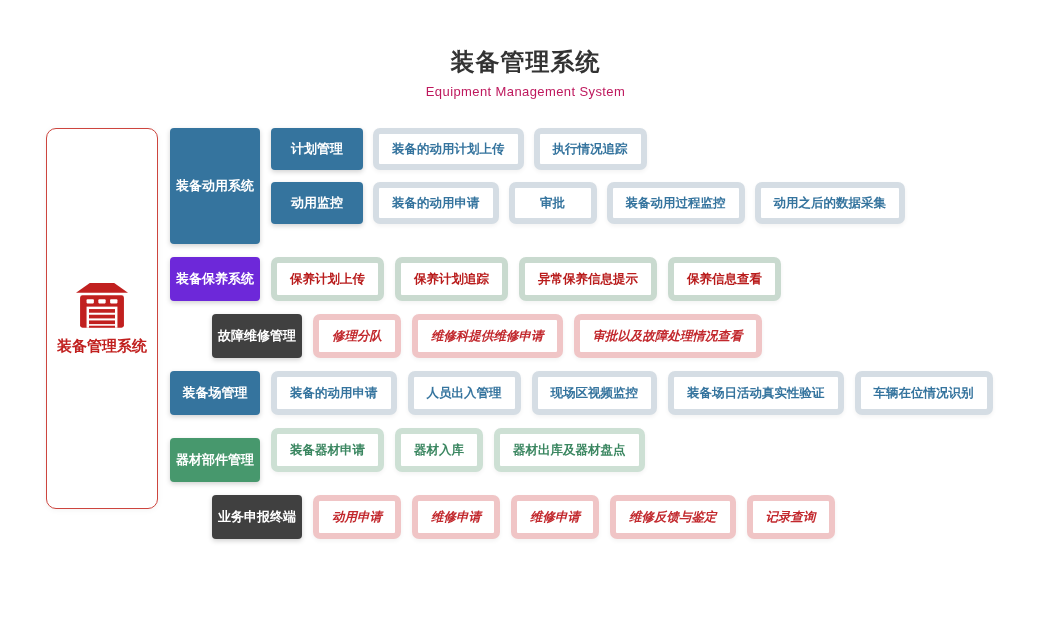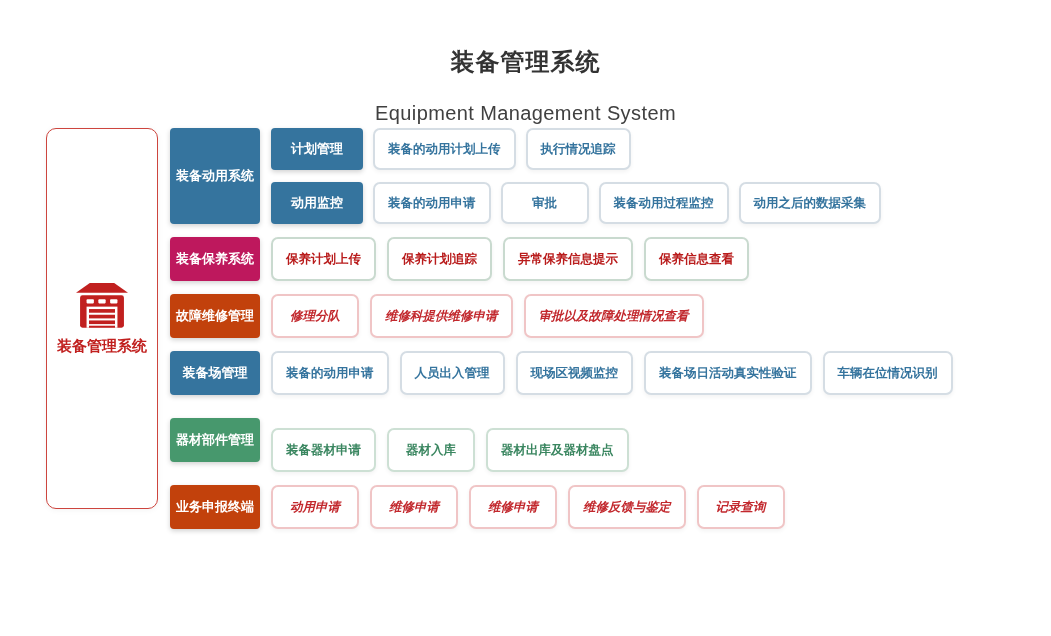--- a/index.html
+++ b/index.html
@@ -1,54 +1,54 @@
 <!DOCTYPE html>
 <html><head>
 <meta charset="utf-8">
 <style>
   html,body{margin:0;padding:0;background:#fff;}
   body{font-family:"Liberation Sans","DejaVu Sans",sans-serif;}
   .canvas{position:relative;width:1051px;height:636px;background:#ffffff;overflow:hidden;}
 
   .header{position:absolute;top:46px;left:0;width:100%;text-align:center;}
   .title{font-size:24px;font-weight:bold;color:#333333;letter-spacing:1px;}
-  .subtitle{margin-top:24px;font-size:20px;color:#404040;letter-spacing:.4px;}
+  .subtitle{margin-top:6px;font-size:13px;color:#be185d;letter-spacing:.4px;}
 
   .diagram{position:absolute;left:46px;top:128px;display:flex;gap:12px;align-items:flex-start;}
 
   .root-card{width:112px;height:381px;box-sizing:border-box;border:1px solid #cd453e;border-radius:10px;
              background:#fff;display:flex;flex-direction:column;align-items:center;justify-content:center;
              box-shadow:0 1px 6px rgba(0,0,0,.05);}
   .root-label{margin-top:9px;color:#c1201f;font-weight:bold;font-size:15px;white-space:nowrap;}
 
   .grid{display:flex;flex-direction:column;gap:13px;}
   .row{display:flex;gap:11px;align-items:flex-start;}
   .subcol{display:flex;flex-direction:column;gap:12px;}
   .subrow{display:flex;gap:10px;}
 
   .gblock,.sblock{box-sizing:border-box;color:#fff;font-weight:bold;font-size:13px;
        display:flex;align-items:center;justify-content:center;border-radius:4px;
        box-shadow:0 2px 5px rgba(0,0,0,.18);flex:0 0 auto;white-space:nowrap;}
   .gblock{width:90px;height:44px;}
-  .gblock.tall{height:96px;}
+  .gblock.tall{height:116px;}
   .sblock{width:92px;height:42px;}
 
   .leaf{box-sizing:border-box;min-width:88px;height:44px;padding:0 13px;background:#ffffff;
-        border:2px solid #d946ef;border-radius:7px;display:flex;align-items:center;justify-content:center;
+        border:6px solid #d946ef;border-radius:7px;display:flex;align-items:center;justify-content:center;
         font-weight:bold;font-size:12.5px;white-space:nowrap;box-shadow:0 2px 4px rgba(0,0,0,.05);}
   .subrow .leaf{height:42px;}
 
   .bg-blue{background:#35749e;}
-  .bg-dgreen{background:#be185d;}
-  .bg-red{background:#c2410c;}
+  .bg-dgreen{background:#6d28d9;}
+  .bg-red{background:#404040;margin-left:42px;}
   .bg-green{background:#47986d;margin-top:10px;}
   .tx-blue{color:#35749e;border-color:#d5dde4;}
   .tx-dgreen{color:#b91c1c;border-color:#c9dacf;}
   .tx-red{color:#c2282d;border-color:#f0c5c6;font-style:italic;}
-  .tx-green{color:#3a8660;border-color:#cde0d4;margin-top:20px;}
+  .tx-green{color:#3a8660;border-color:#cde0d4;}
 </style>
 </head>
 <body>
 
 <div class="canvas">
 
   <div class="header">
     <div class="title">装备管理系统</div>
     <div class="subtitle">Equipment Management System</div>
   </div>

